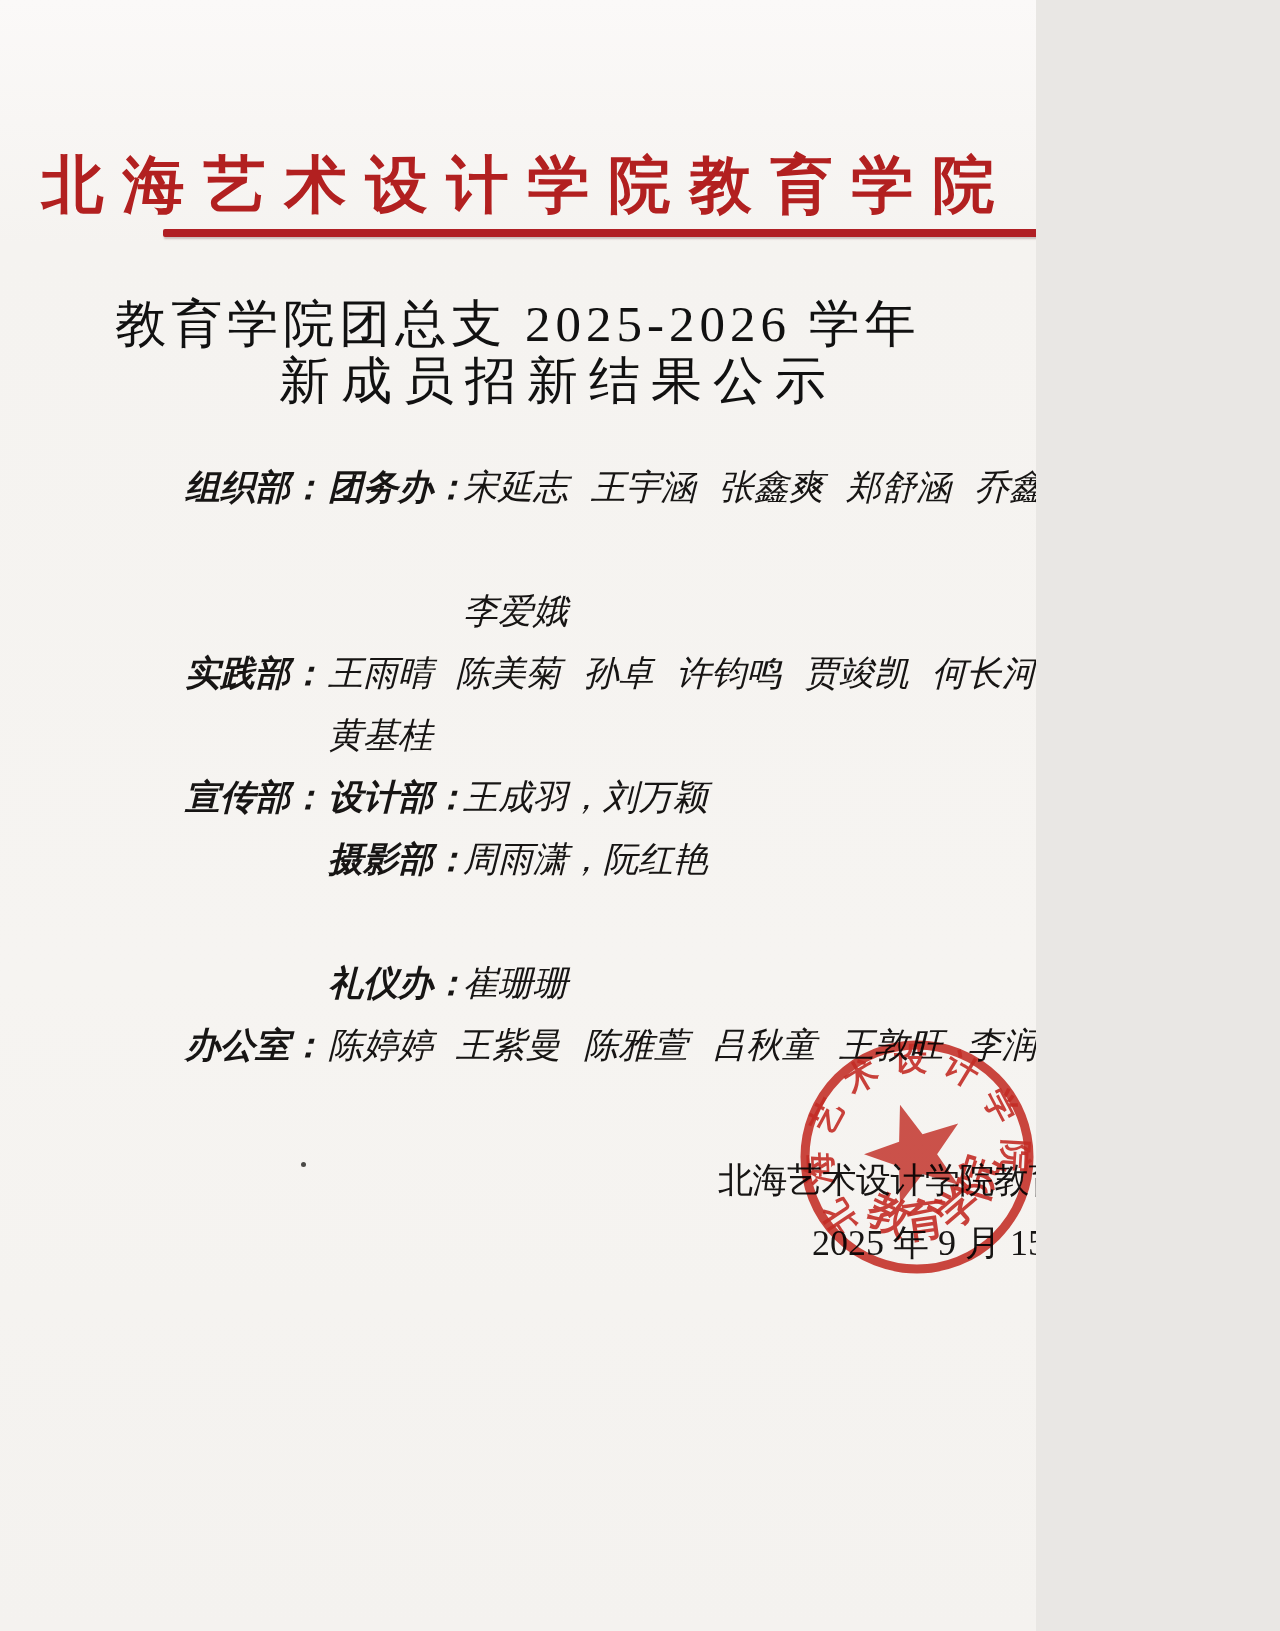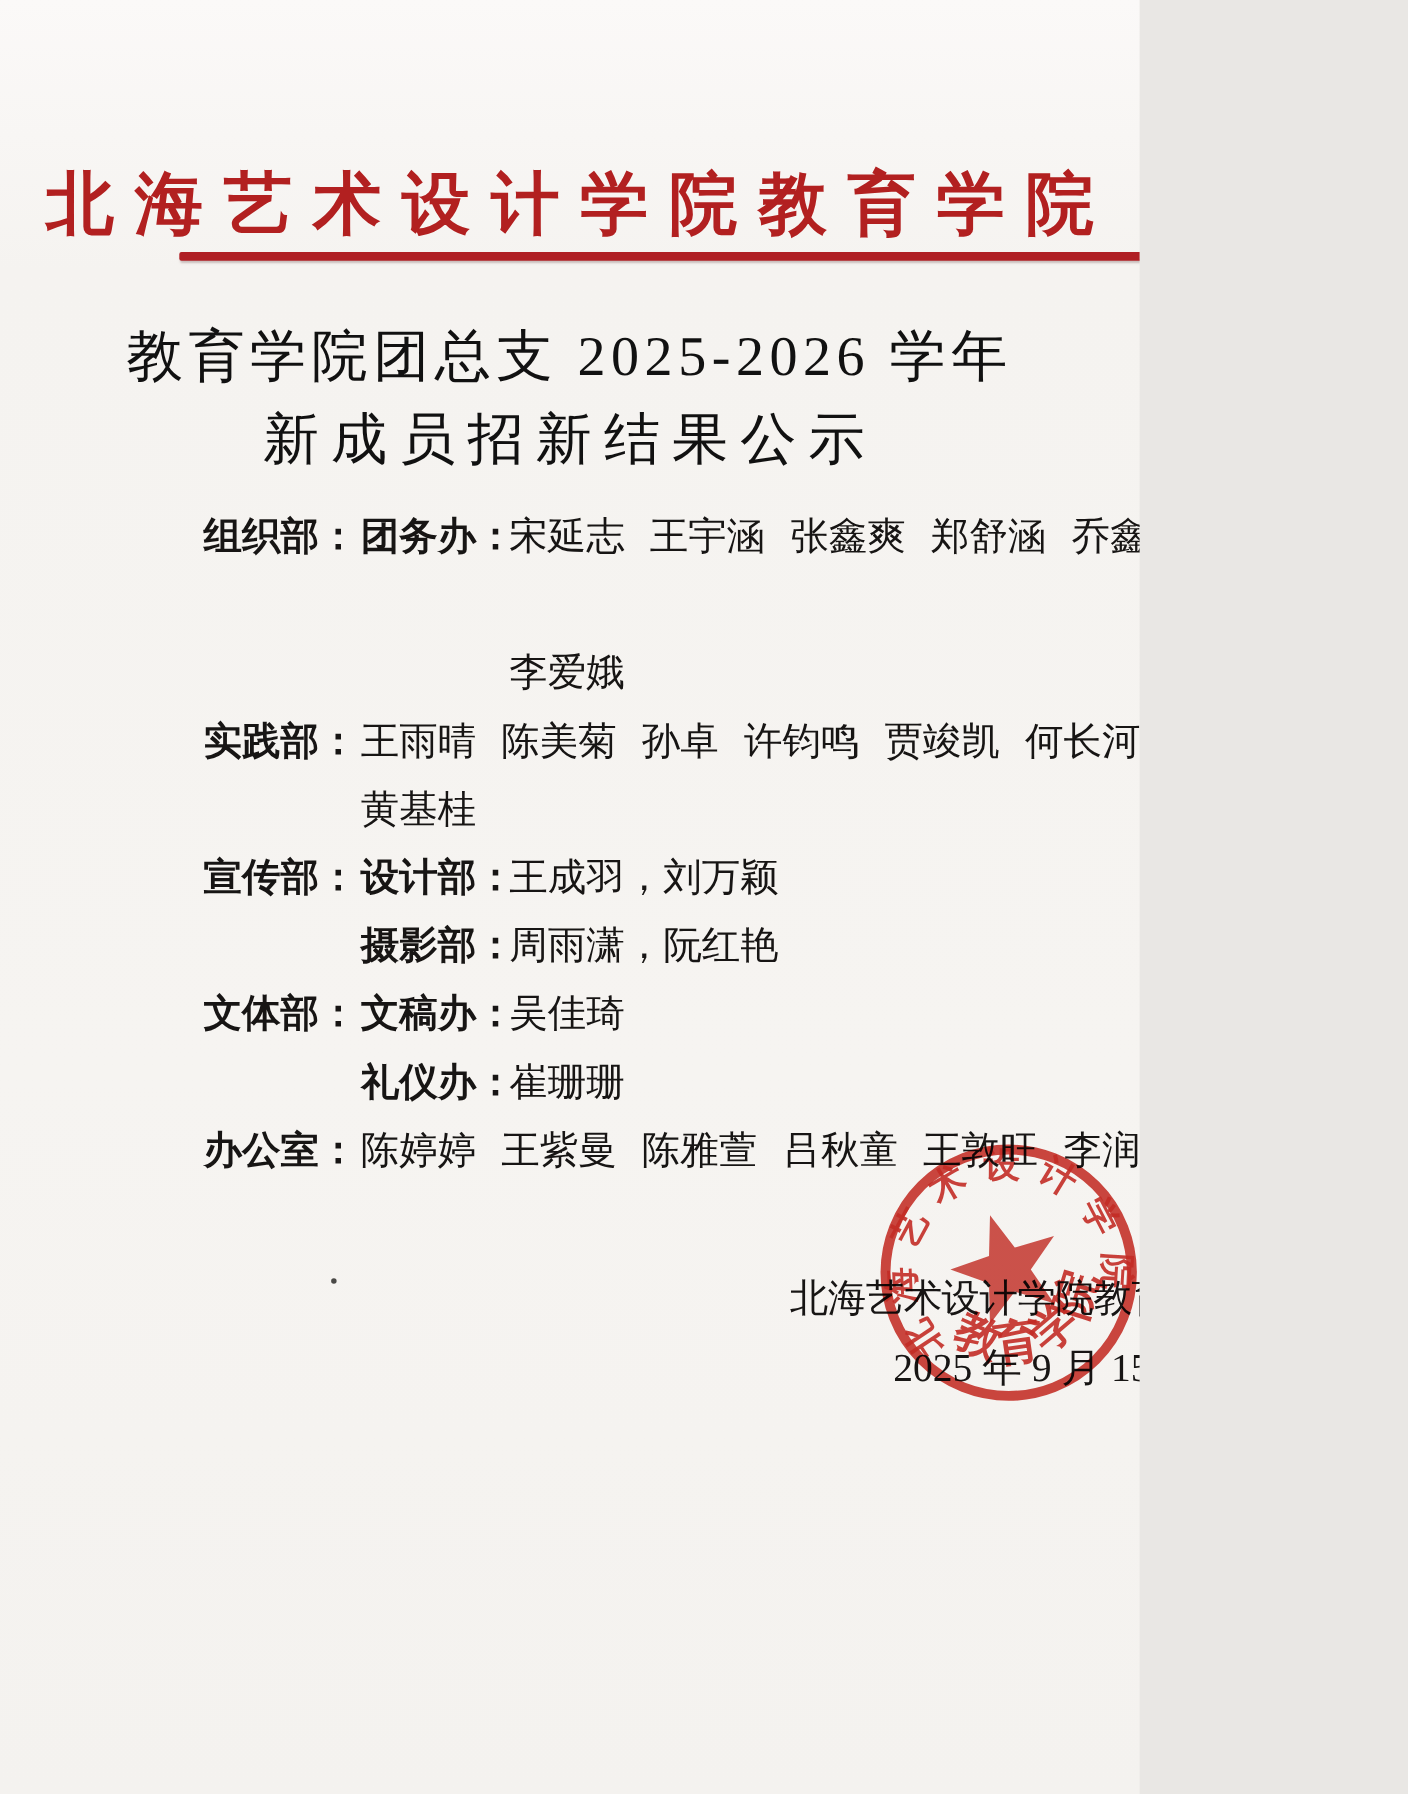--- a/index.html
+++ b/index.html
@@ -26,25 +26,25 @@
     position:absolute;top:229px;left:163px;width:949px;height:8px;
     background:#b01f24;border-radius:2px;
     box-shadow:0 3px 2px -1px rgba(120,90,90,.35);
   }
   
   .doc-title-1,.doc-title-2{
     position:absolute;left:0;width:100%;text-align:center;
     font-weight:normal;color:#111;white-space:nowrap;
   }
   .doc-title-1{top:290px;font-size:51px;letter-spacing:5px;}
-  .doc-title-2{top:365px;font-size:51px;letter-spacing:11px;}
+  .doc-title-2{top:347px;font-size:51px;letter-spacing:11px;padding-left:40px;}
   
   .row{
     position:absolute;left:185px;display:flex;align-items:flex-end;
-    font-size:35px;line-height:40px;white-space:nowrap;color:#171514;
+    font-size:35px;line-height:40px;white-space:nowrap;color:#171514;font-style:italic;
   }
   .l1{flex:none;width:143px;font-weight:bold;}
   .l2{flex:none;width:135px;font-weight:bold;}
   .names{word-spacing:14px;}
   
   .signature{
     position:absolute;top:1157px;left:718px;
     font-size:35px;letter-spacing:-0.5px;white-space:nowrap;color:#171514;
   }
   .date{
@@ -97,25 +97,20 @@
   <div class="row" style="top:778px">
     <span class="l1">宣传部：</span>
     <span class="l2">设计部：</span>
     <span class="names">王成羽，刘万颖</span>
   </div>
   <div class="row" style="top:840px">
     <span class="l1"></span>
     <span class="l2">摄影部：</span>
     <span class="names">周雨潇，阮红艳</span>
   </div>
-  <div class="row" style="top:902px">
-    <span class="l1">文体部：</span>
-    <span class="l2">文稿办：</span>
-    <span class="names">吴佳琦</span>
-  </div>
   <div class="row" style="top:964px">
     <span class="l1"></span>
     <span class="l2">礼仪办：</span>
     <span class="names">崔珊珊</span>
   </div>
   <div class="row" style="top:1026px">
     <span class="l1">办公室：</span>
     <span class="names">陈婷婷 王紫曼 陈雅萱 吕秋童 王敦旺 李润明</span>
   </div>
 

